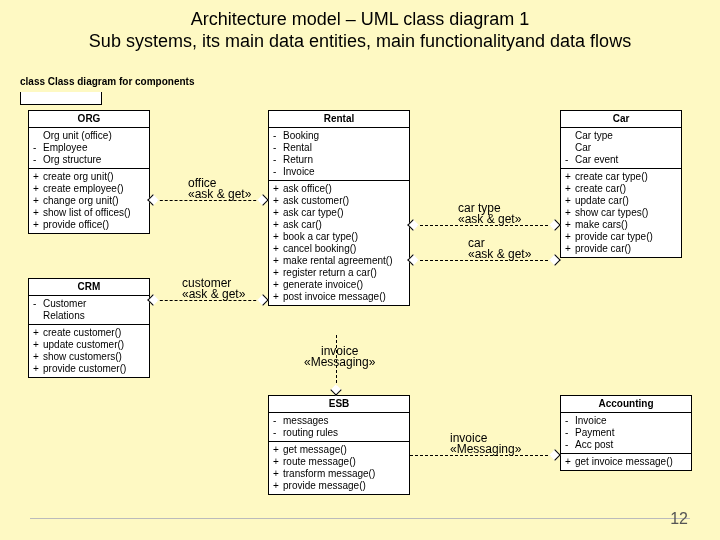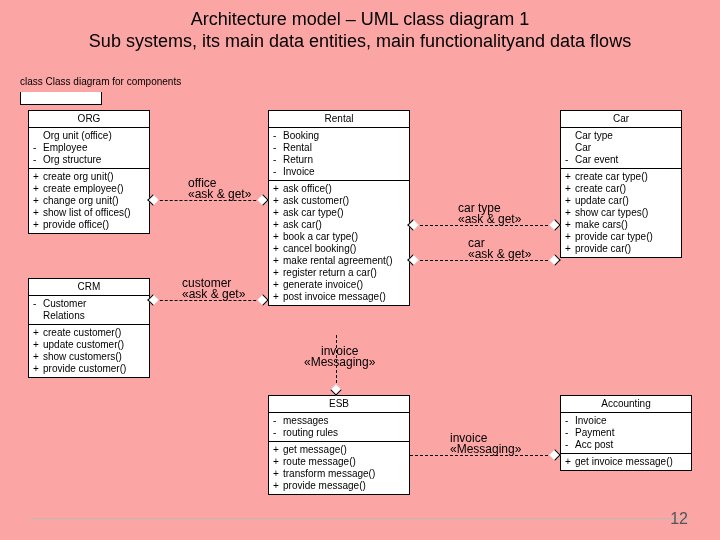--- a/index.html
+++ b/index.html
@@ -1,21 +1,21 @@
 <!DOCTYPE html>
 <html><head>
 <meta charset="utf-8">
 <style>
   html,body{margin:0;padding:0;font-family:Arial,Helvetica,sans-serif;background:#fff}
-  .page{position:relative;width:720px;height:540px;background:#fca5a5}
+  .page{position:relative;width:720px;height:540px;background:#fef9c3}
   .title{text-align:center;font-size:18px;line-height:22px;padding:8px 50px 4px}
-  .classlabel{position:absolute;font-size:10px;font-weight:400;left:20px;top:76px}
+  .classlabel{position:absolute;font-size:10px;font-weight:700;left:20px;top:76px}
   .classlabel::after{content:"";position:absolute;left:0;top:16px;width:80px;height:12px;border:1px solid #000;border-top:none;background:#fff}
   .box{position:absolute;border:1px solid #000;background:#fff;font-size:10px;line-height:12px}
-  .boxname{border-bottom:1px solid #000;font-weight:400;text-align:center;padding:2px 4px}
+  .boxname{border-bottom:1px solid #000;font-weight:700;text-align:center;padding:2px 4px}
   .sect{border-bottom:1px solid #000;padding:2px 4px}
   .sect:last-child{border-bottom:none}
   .row{display:flex}
   .vis{width:10px;flex:none}
   .txt{flex:1}
   .assoc{position:absolute;font-size:12px;line-height:11px;color:#000;white-space:pre}
   .pagenum{position:absolute;right:32px;bottom:12px;font-size:16px;color:#555}
   .hline{position:absolute;background:#bbb;height:1px}
   
   .dash{position:absolute;border-top:1px dashed #000;height:0}

